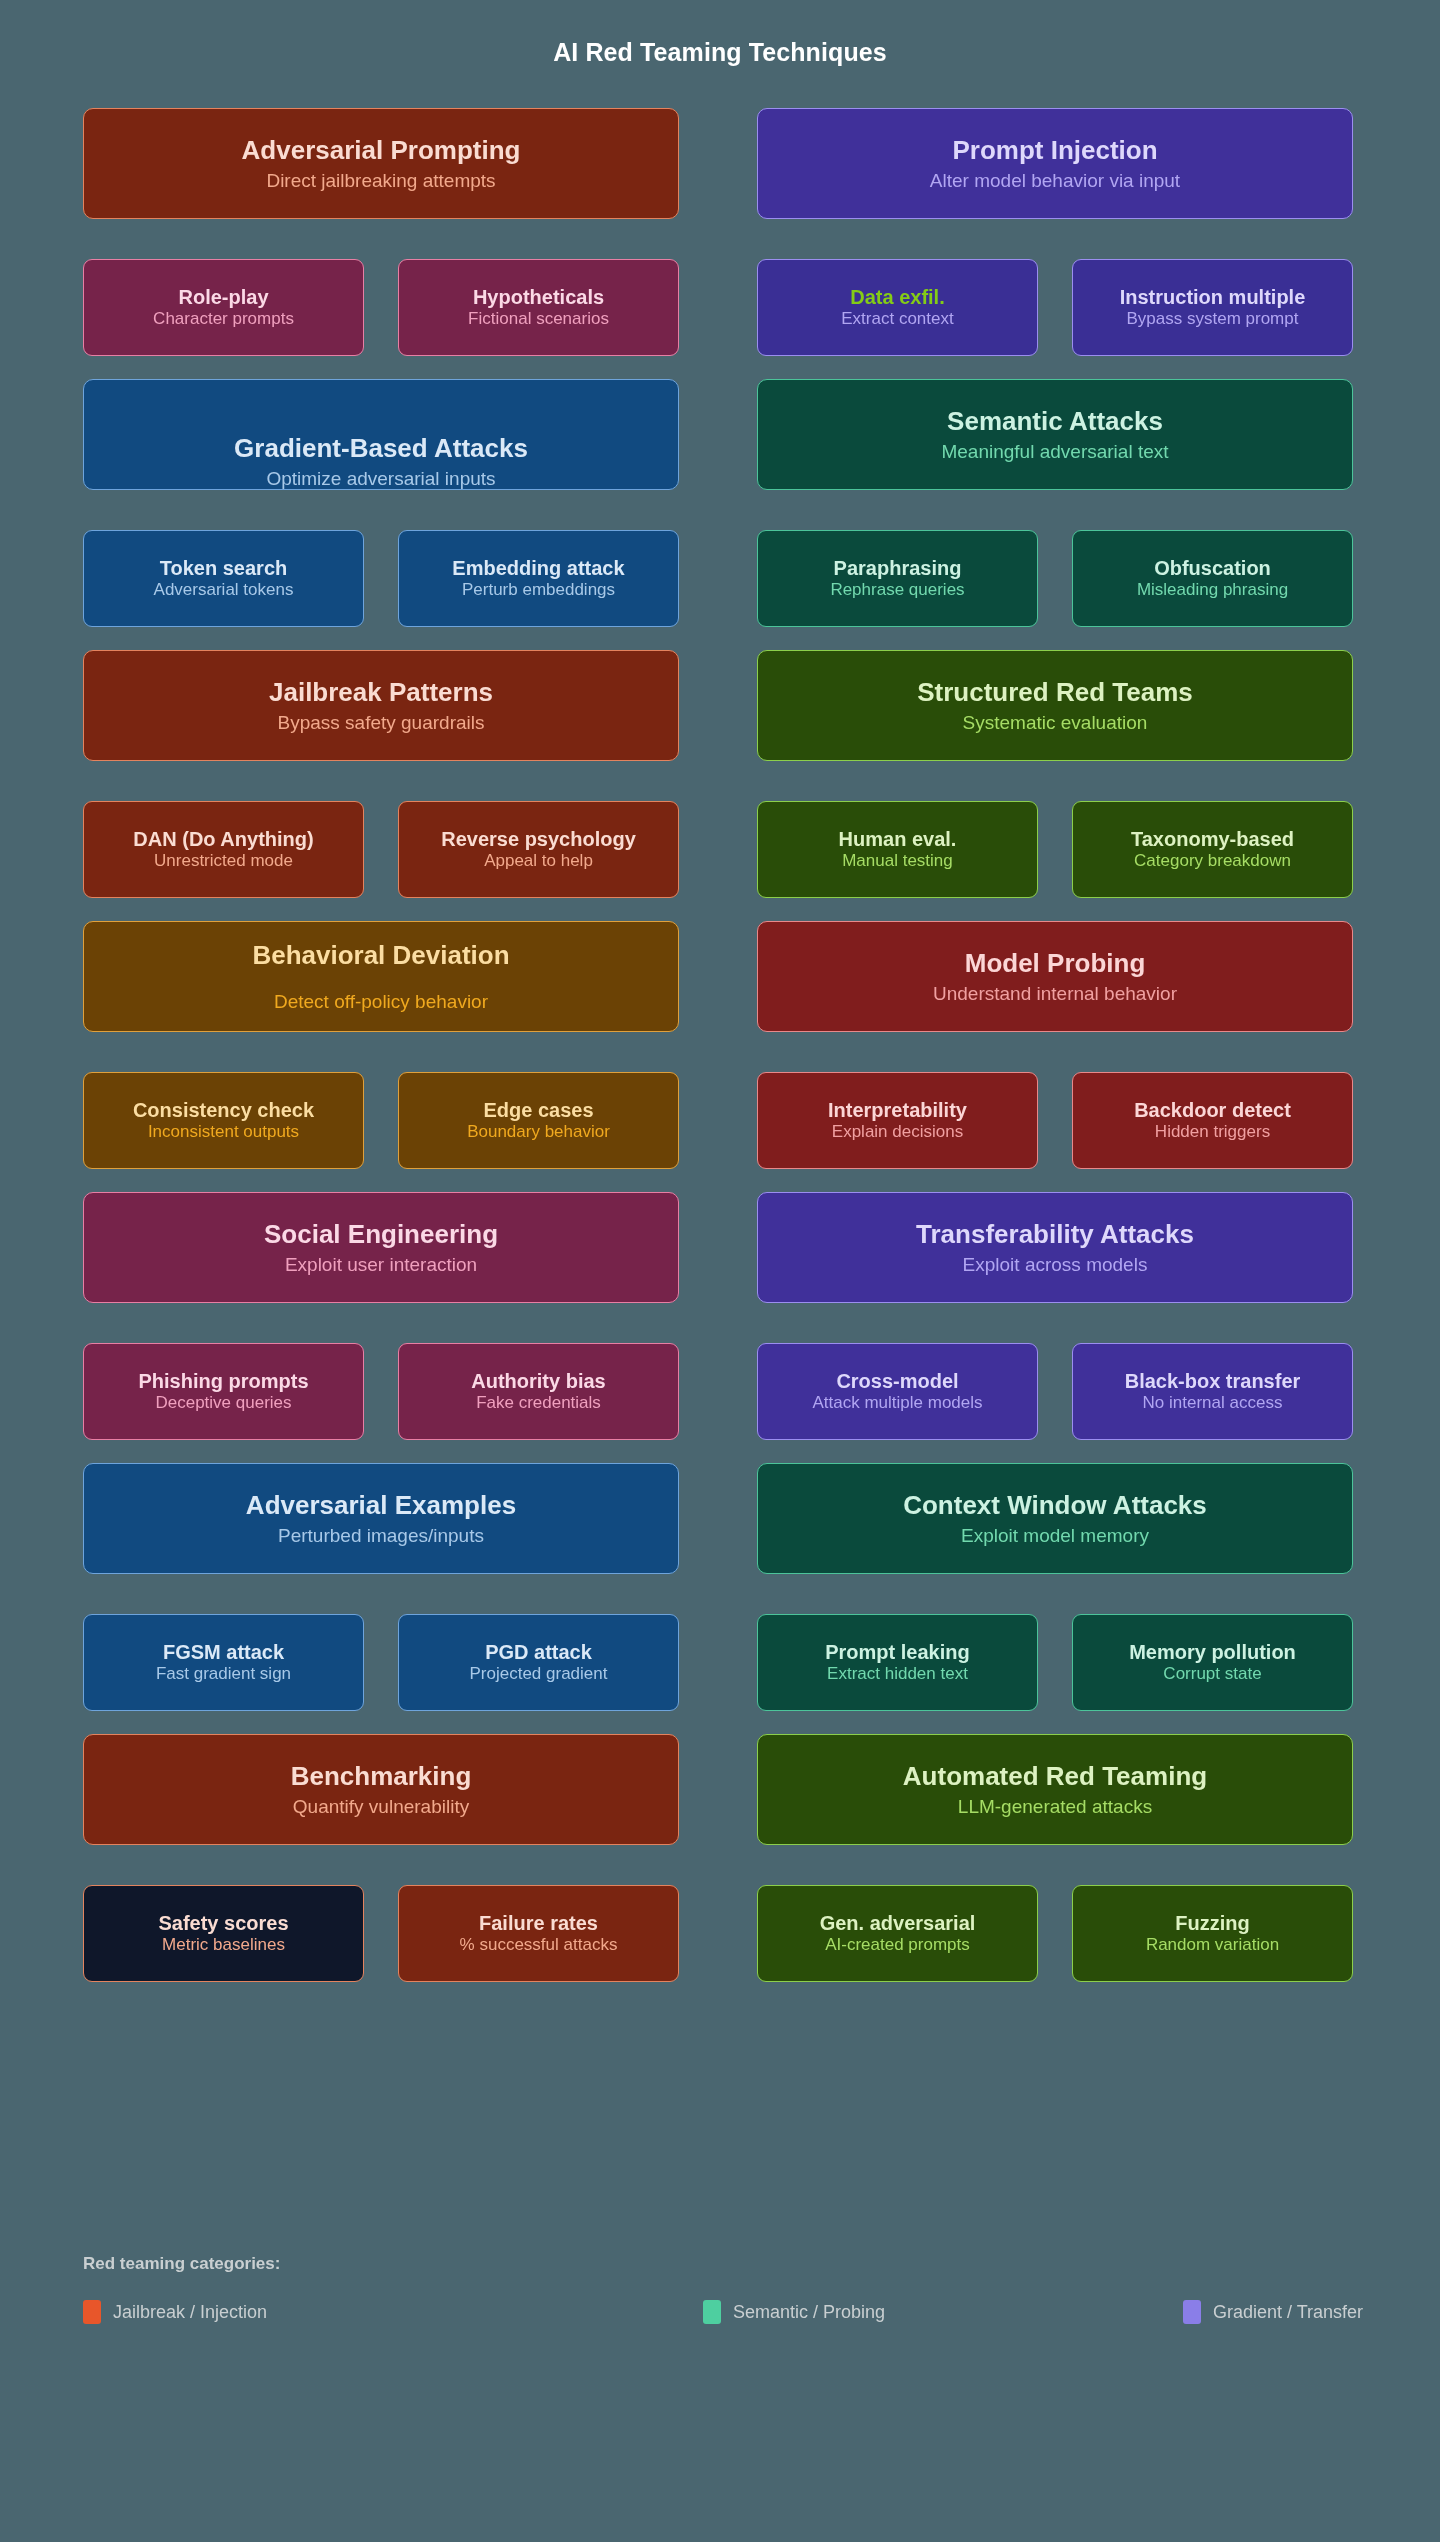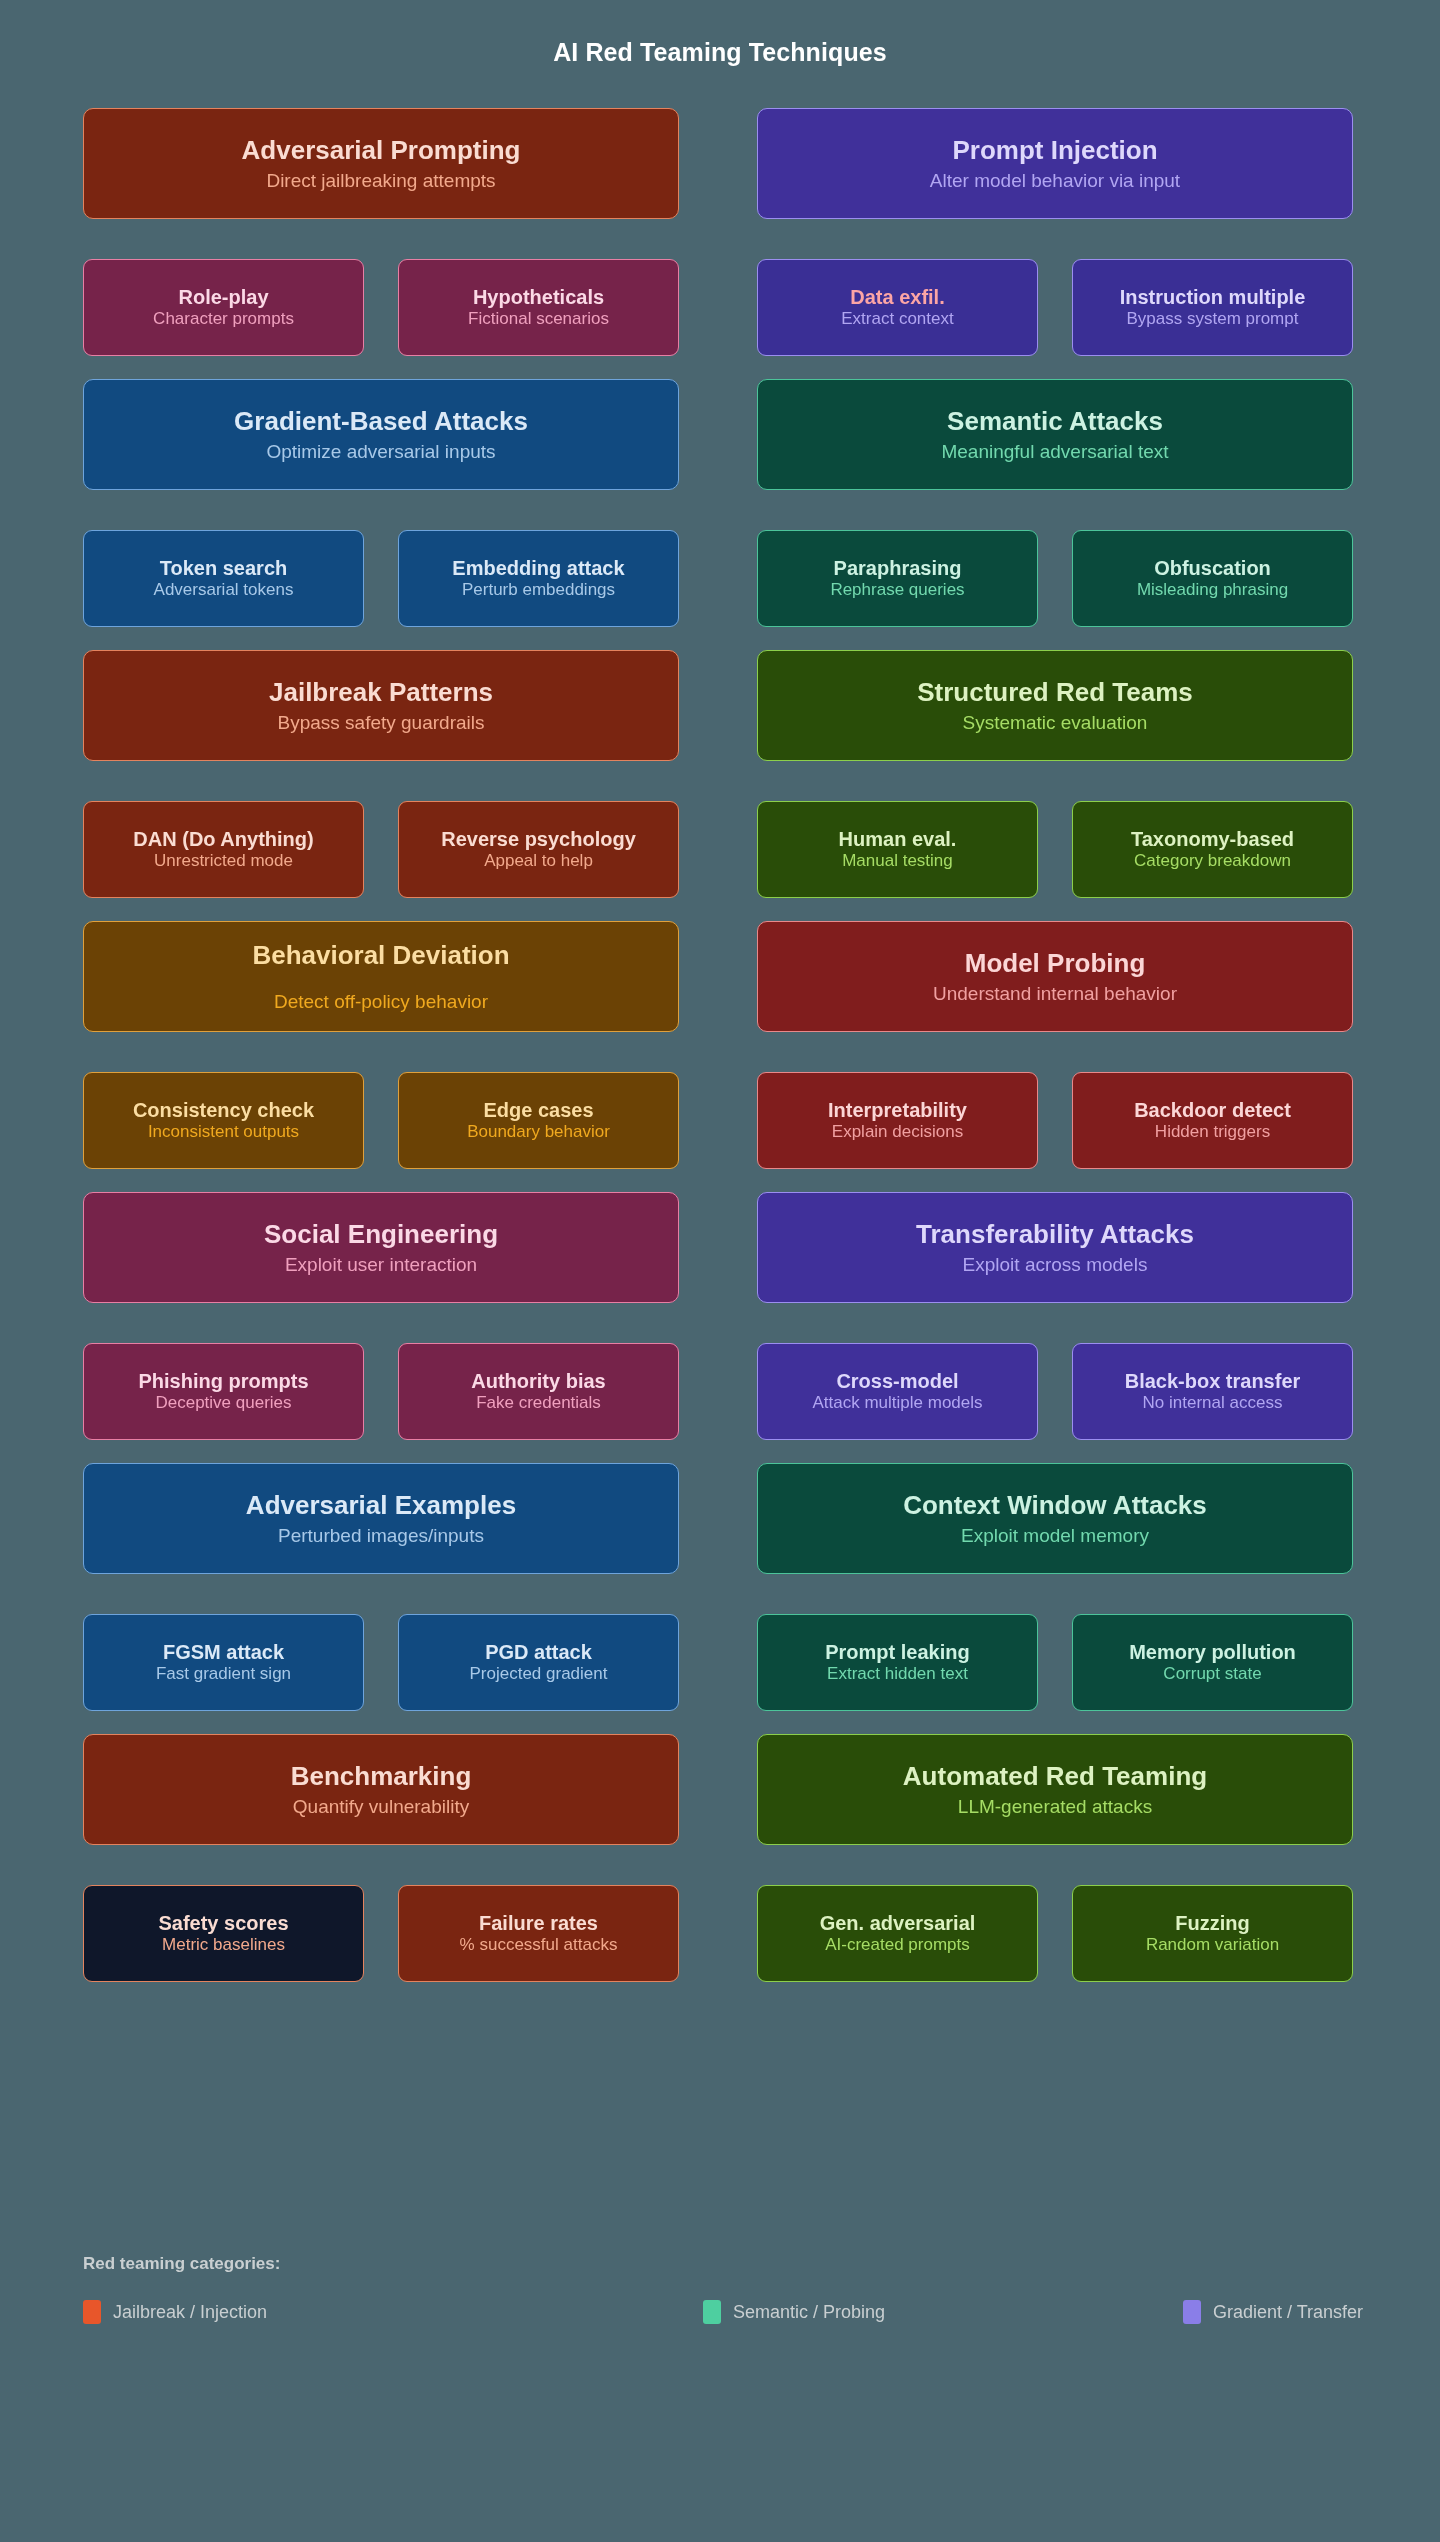--- a/index.html
+++ b/index.html
@@ -149,33 +149,33 @@
           </div>
         </div>
       </div>
       <div class="group right">
         <div class="parent-card" style="background: rgb(64, 48, 154); border-color: rgb(155, 142, 240);">
           <div class="parent-title" style="color: rgb(222, 216, 251);">Prompt Injection</div>
           <div class="parent-sub" style="color: rgb(177, 166, 242);">Alter model behavior via input</div>
         </div>
         <div class="children">
           <div class="child-card" style="background: rgb(58, 47, 149); border-color: rgb(155, 142, 240);">
-            <div class="child-title" style="color: #fca5a5;">Data exfil.</div>
+            <div class="child-title" style="color: #84cc16;">Data exfil.</div>
             <div class="child-sub" style="color: rgb(177, 166, 242);">Extract context</div>
           </div>
           <div class="child-card" style="background: rgb(58, 47, 149); border-color: rgb(155, 142, 240);">
             <div class="child-title" style="color: rgb(222, 216, 251);">Instruction multiple</div>
             <div class="child-sub" style="color: rgb(177, 166, 242);">Bypass system prompt</div>
           </div>
         </div>
       </div>
     </div>
     <div class="row">
       <div class="group left">
-        <div class="parent-card" style="background: rgb(17, 74, 128); border-color: rgb(110, 164, 220);">
+        <div class="parent-card" style="background: rgb(17, 74, 128); border-color: rgb(110, 164, 220); justify-content: flex-end;">
           <div class="parent-title" style="color: rgb(219, 233, 247);">Gradient-Based Attacks</div>
           <div class="parent-sub" style="color: rgb(168, 201, 232);">Optimize adversarial inputs</div>
         </div>
         <div class="children">
           <div class="child-card" style="background: rgb(17, 74, 128); border-color: rgb(110, 164, 220);">
             <div class="child-title" style="color: rgb(219, 233, 247);">Token search</div>
             <div class="child-sub" style="color: rgb(168, 201, 232);">Adversarial tokens</div>
           </div>
           <div class="child-card" style="background: rgb(17, 74, 128); border-color: rgb(110, 164, 220);">
             <div class="child-title" style="color: rgb(219, 233, 247);">Embedding attack</div>

